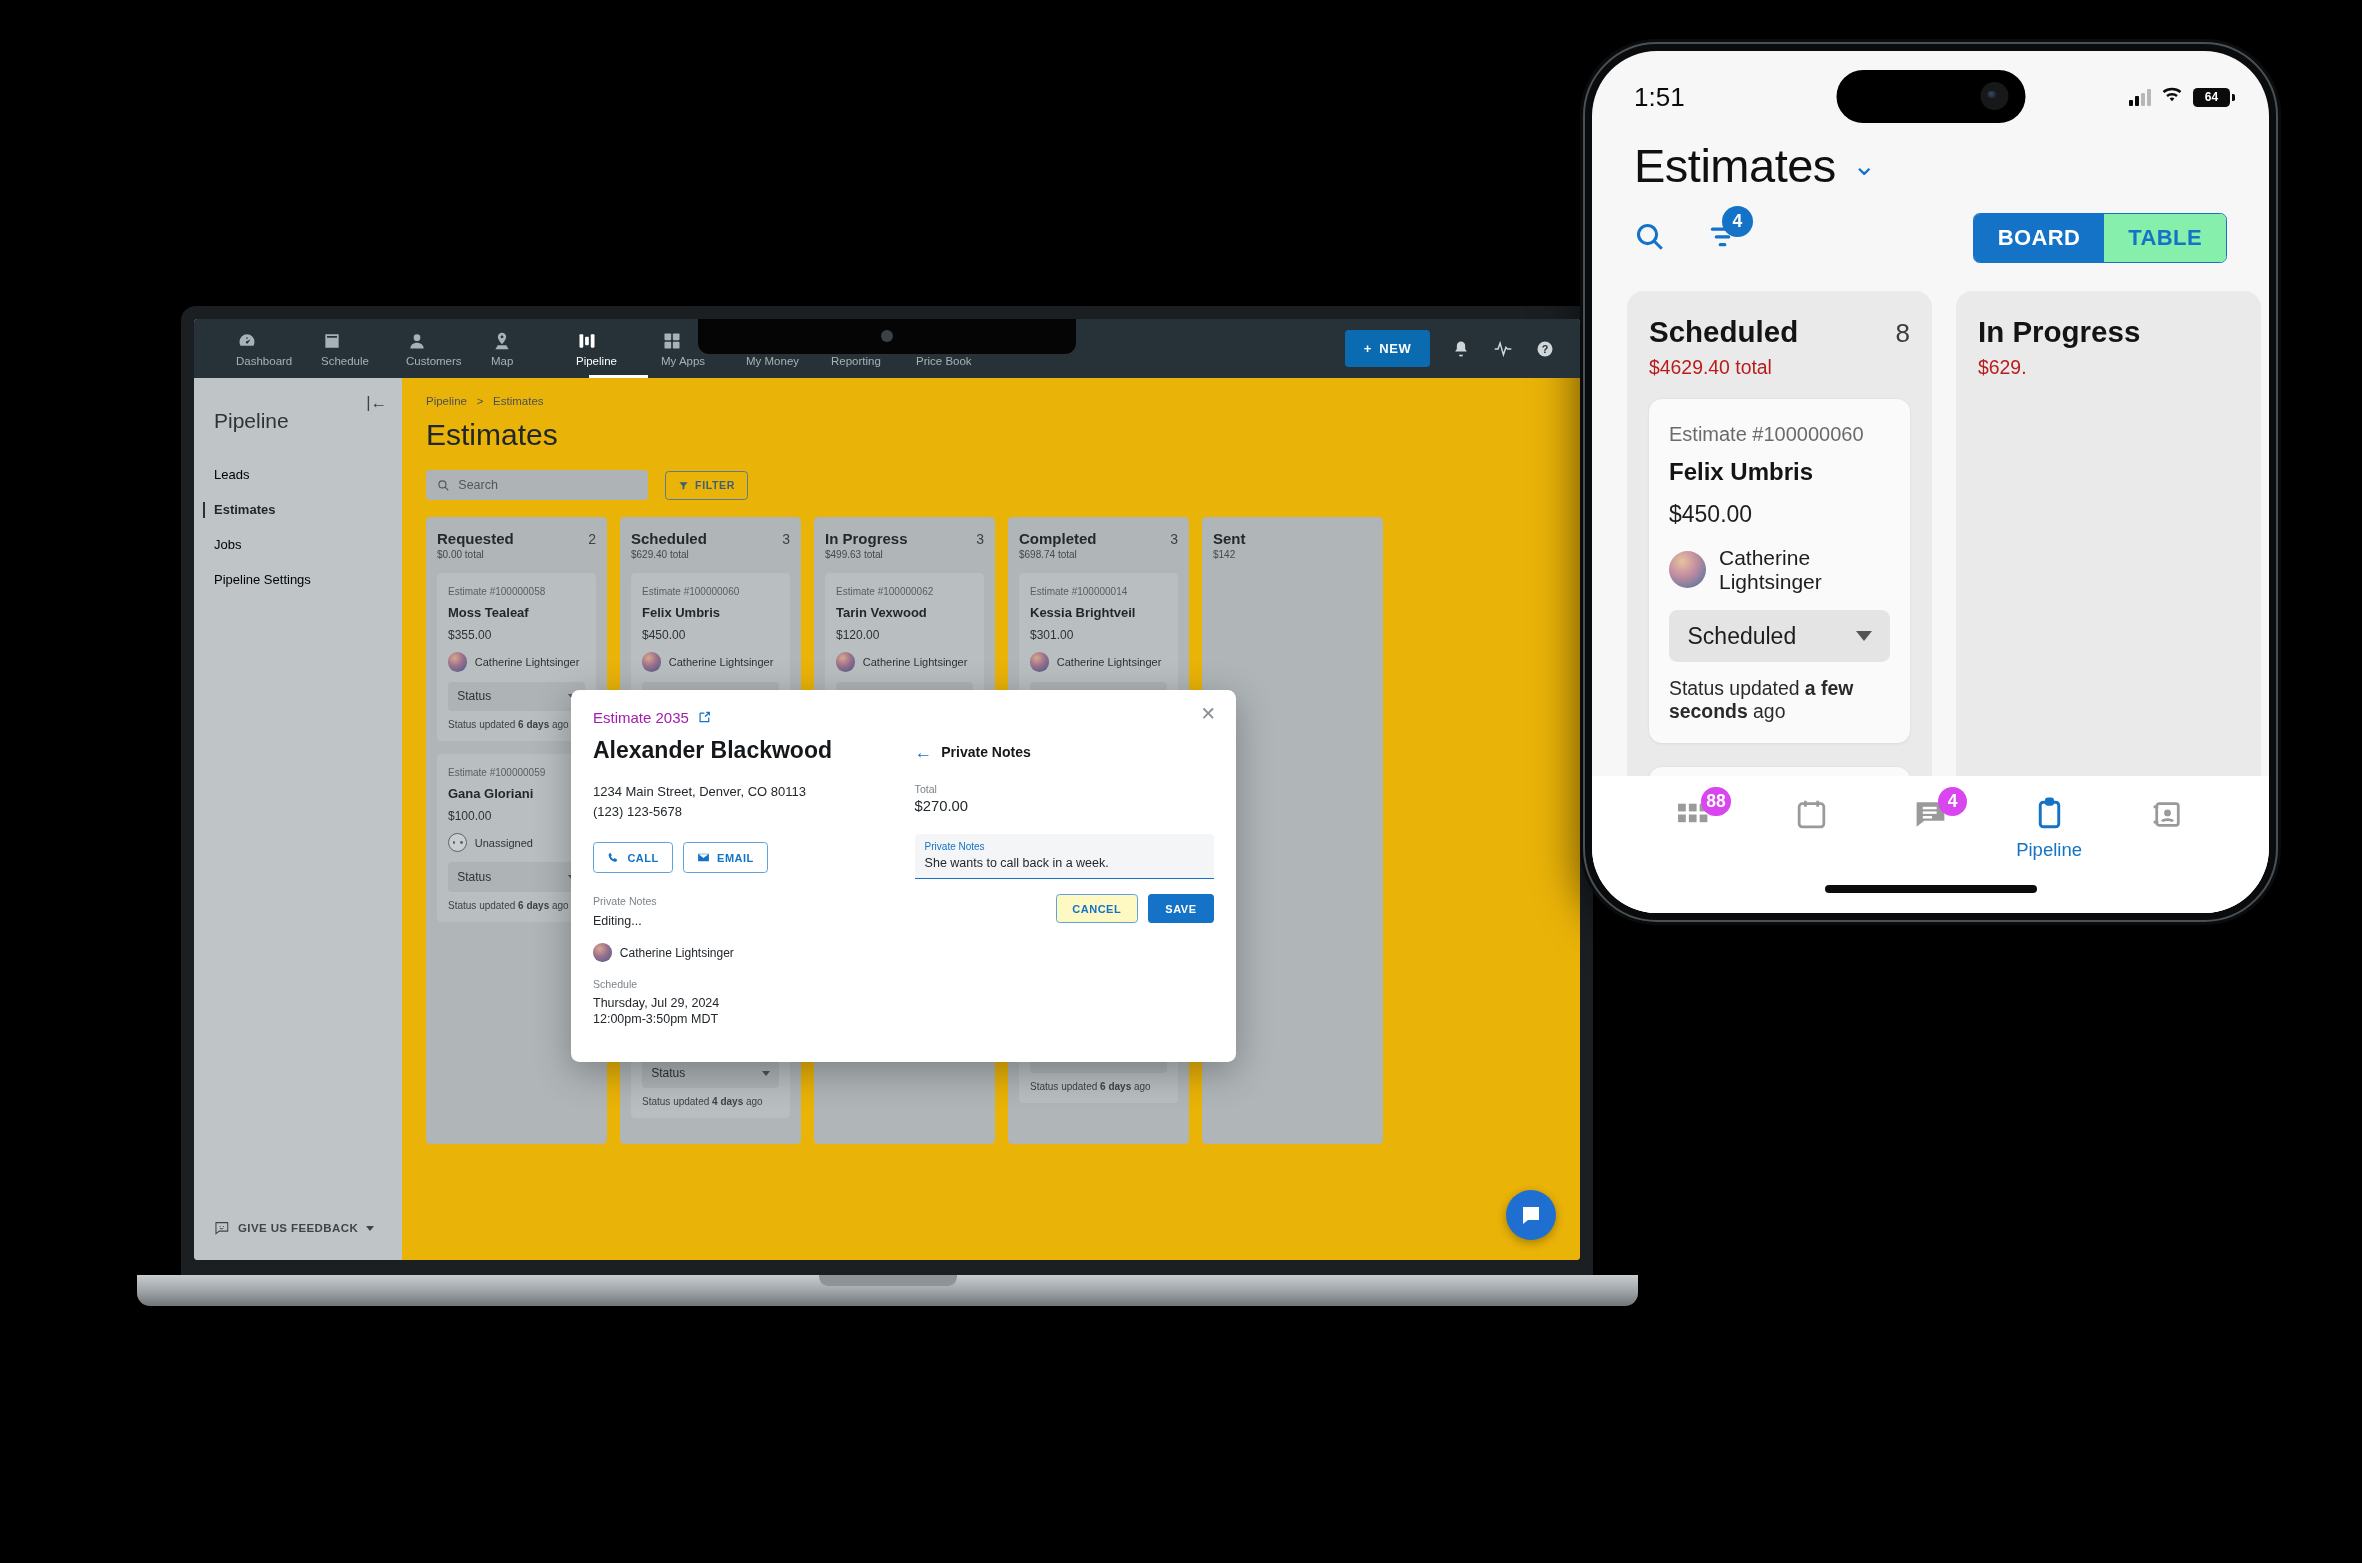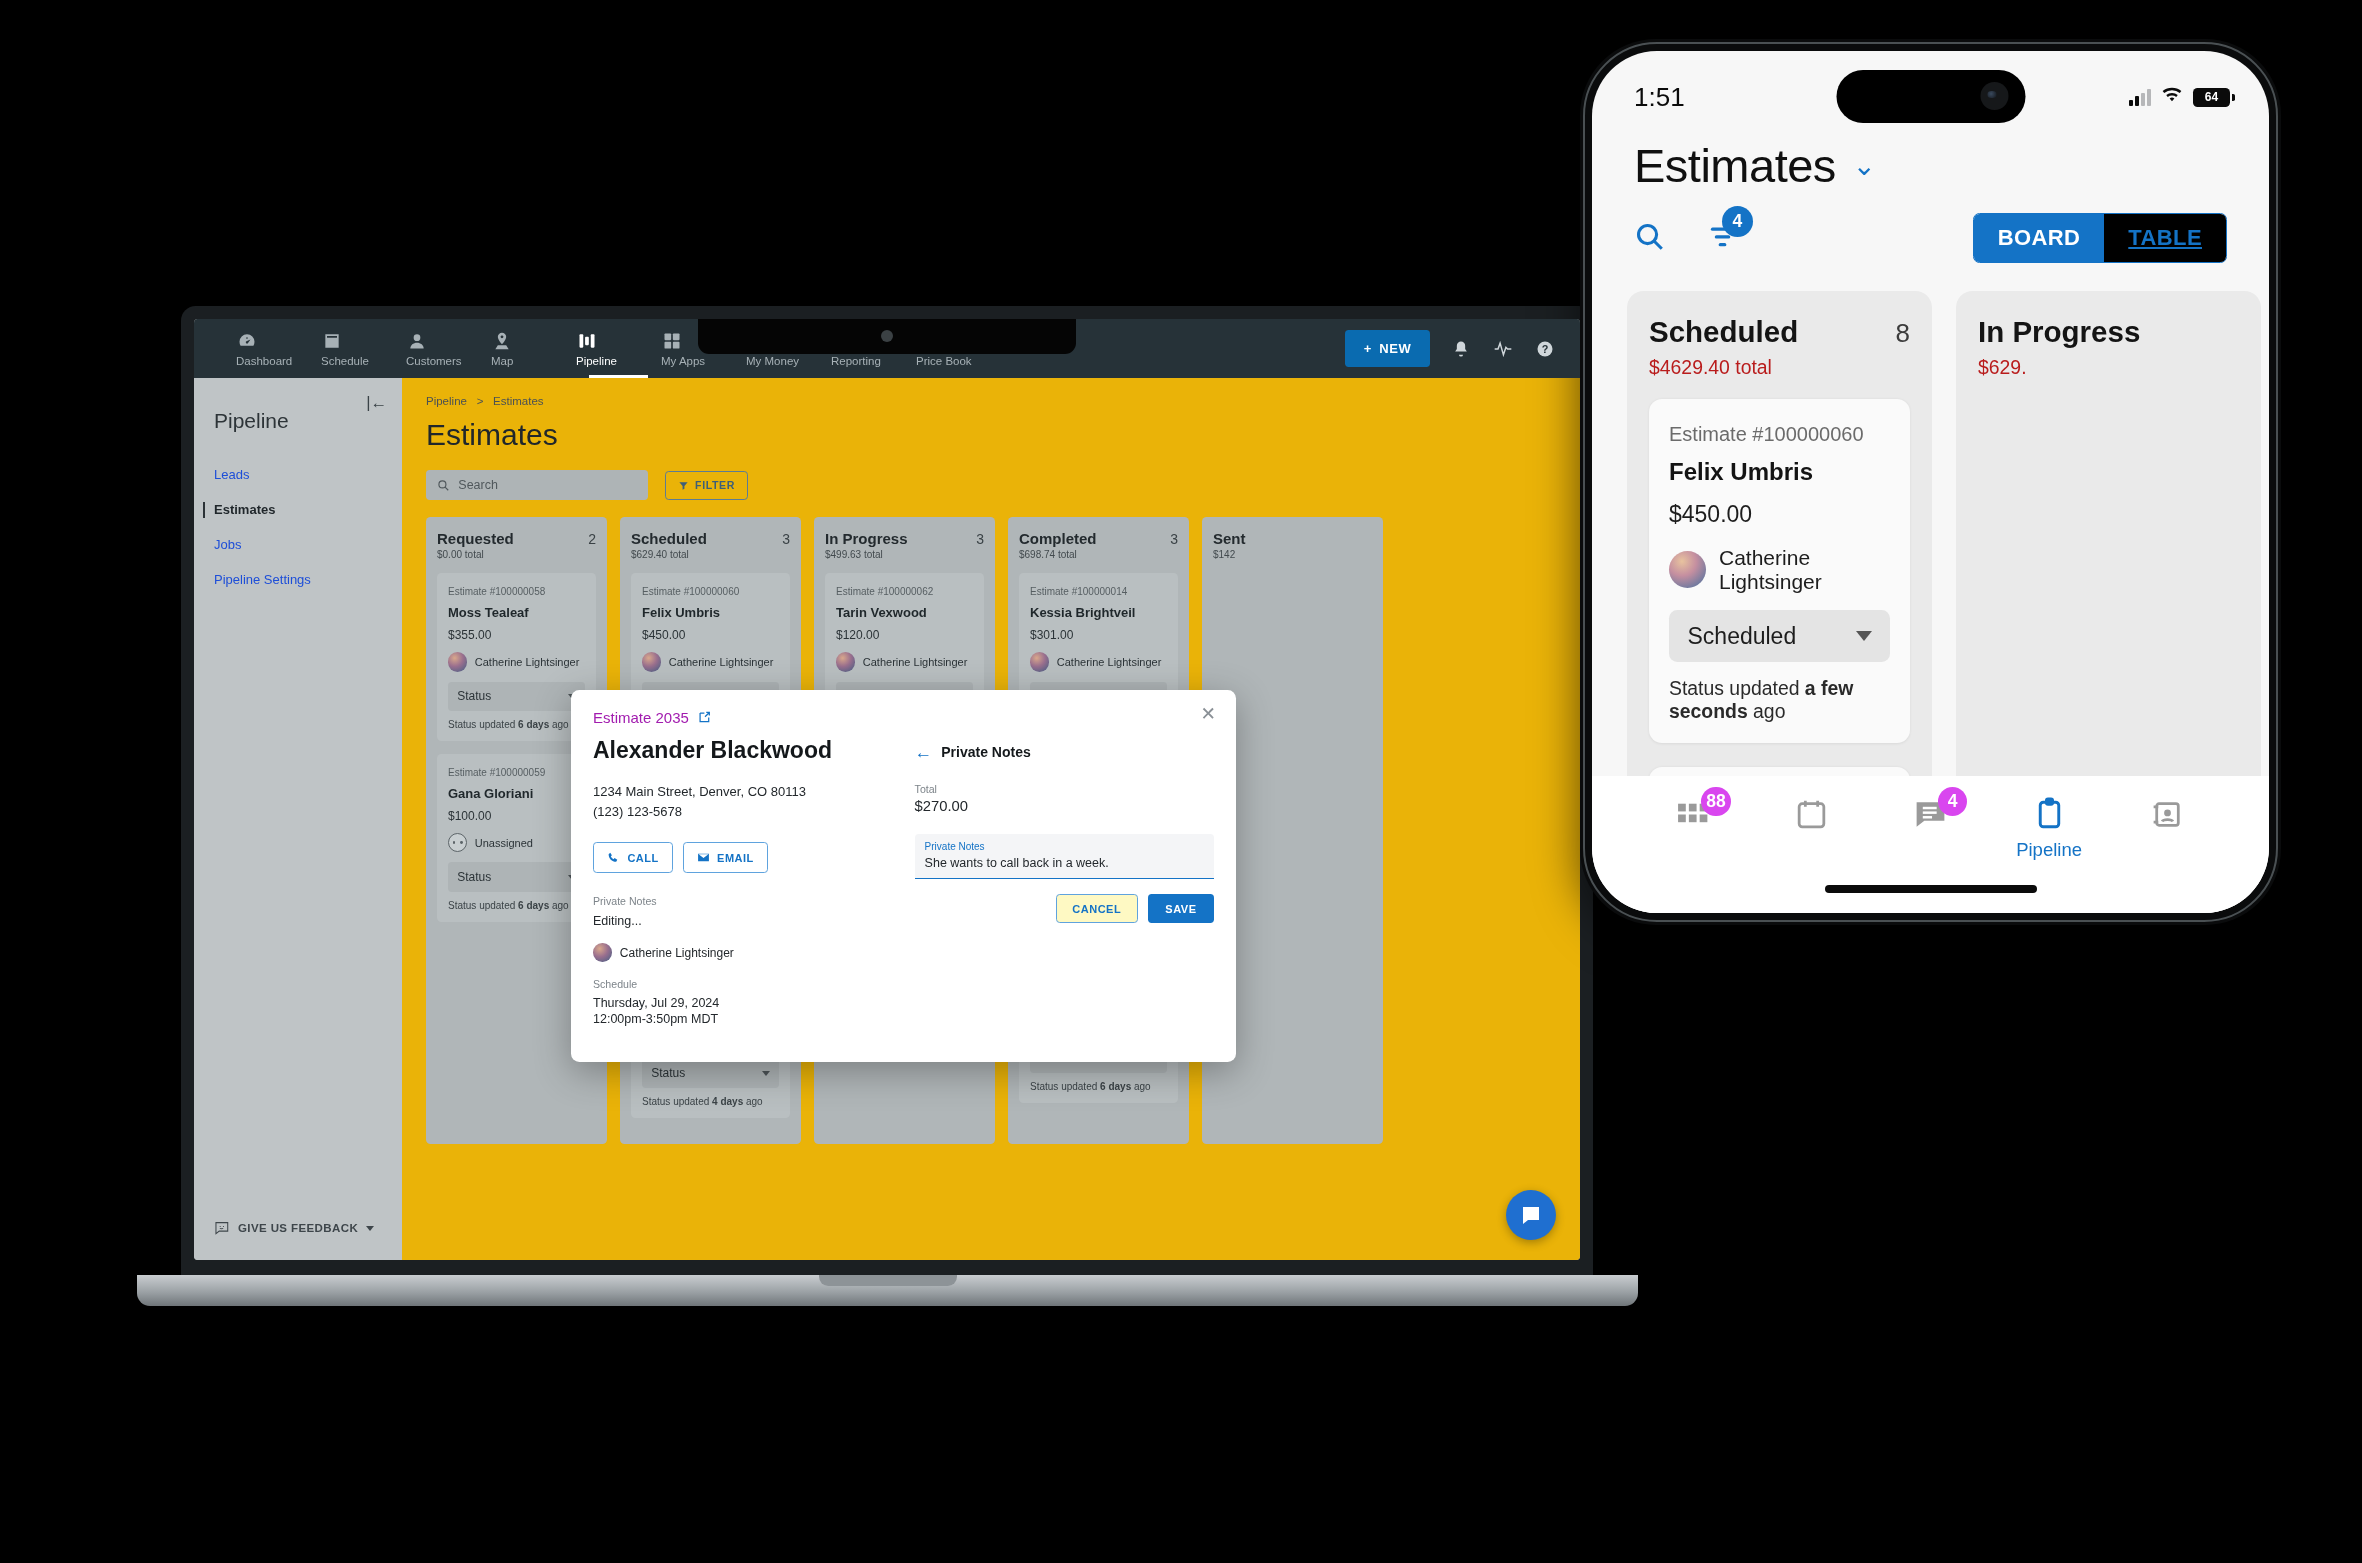--- a/index.html
+++ b/index.html
@@ -65,21 +65,21 @@
   .topnav-right .ico svg { width: 20px; height: 20px; fill: currentColor; }
 
   
   .app-body { display: flex; height: calc(100% - 59px); }
 
   .side {
     width: 208px; background: #bfc4c6; padding: 16.6px 20px 0 20px; position: relative; flex: none;
   }
   .side-collapse { position: absolute; right: 14.8px; top: 14.8px; color: #3a4348; font-size: 16.6px; cursor: pointer; }
   .side-title { font-size: 21px; color: #2d3438; margin: 14.8px 0 24px 0; font-weight: 400; }
-  .side-item { font-size: 13px; color: #1d4ed8; padding: 10px 0; cursor: pointer; position: relative; }
+  .side-item { font-size: 13px; color: #000000; padding: 10px 0; cursor: pointer; position: relative; }
   .side-item.active { font-weight: 700; color: #1f262a; }
   .side-item.active::before {
     content: ""; position: absolute; left: -11px; top: 9.2px; bottom: 9.2px; width: 2.3px; background: #2b3236;
   }
   .side-feedback {
     position: absolute; bottom: 24px; left: 20px; display: flex; align-items: center; gap: 8.3px;
     font-size: 11.5px; font-weight: 600; color: #3e464b; letter-spacing: 0.4px; cursor: pointer;
   }
   .side-feedback svg { width: 15.7px; height: 15.7px; fill: none; stroke: #3e464b; stroke-width: 1.6; }
 
@@ -222,21 +222,21 @@
   .ph-filter { position: relative; margin-left: 42px; }
   .ph-filter svg { width: 31px; height: 31px; fill: #1473c6; }
   .fbadge {
     position: absolute; right: -14.8px; top: -14.8px; min-width: 31px; height: 31px; border-radius: 15.7px;
     background: #1473c6; color: #fff; font-size: 17.5px; font-weight: 600;
     display: flex; align-items: center; justify-content: center; padding: 0 6.5px;
   }
   .seg { margin-left: auto; display: flex; border: 1.8px solid #1473c6; border-radius: 6.5px; overflow: hidden; }
   .seg div { padding: 11px 24px; font-size: 22px; font-weight: 700; letter-spacing: 0.4px; cursor: pointer; }
   .seg .on { background: #1473c6; color: #fff; }
-  .seg .off { background: #000000; color: #1473c6; text-decoration: underline; }
+  .seg .off { background: #86efac; color: #1473c6; }
 
   .ph-board { display: flex; gap: 24px; padding: 28px 0 0 35px; }
   .ph-col { width: 305px; flex: none; background: #eaeaea; border-radius: 16.6px; padding: 24px 22px 18.5px; }
   .ph-col-head { display: flex; align-items: baseline; justify-content: space-between; }
   .ph-col-name { font-size: 29.5px; font-weight: 700; color: #141414; }
   .ph-col-count { font-size: 26px; color: #3c3c3c; }
   .ph-col-total { font-size: 19.4px; color: #b91c1c; margin-top: 7.4px; margin-bottom: 20px; }
 
   .ph-card { background: #fafafa; border-radius: 13px; padding: 24px 20px 20px; margin-bottom: 24px;
              box-shadow: 0 0.9px 2.8px rgba(0,0,0,.07); }

